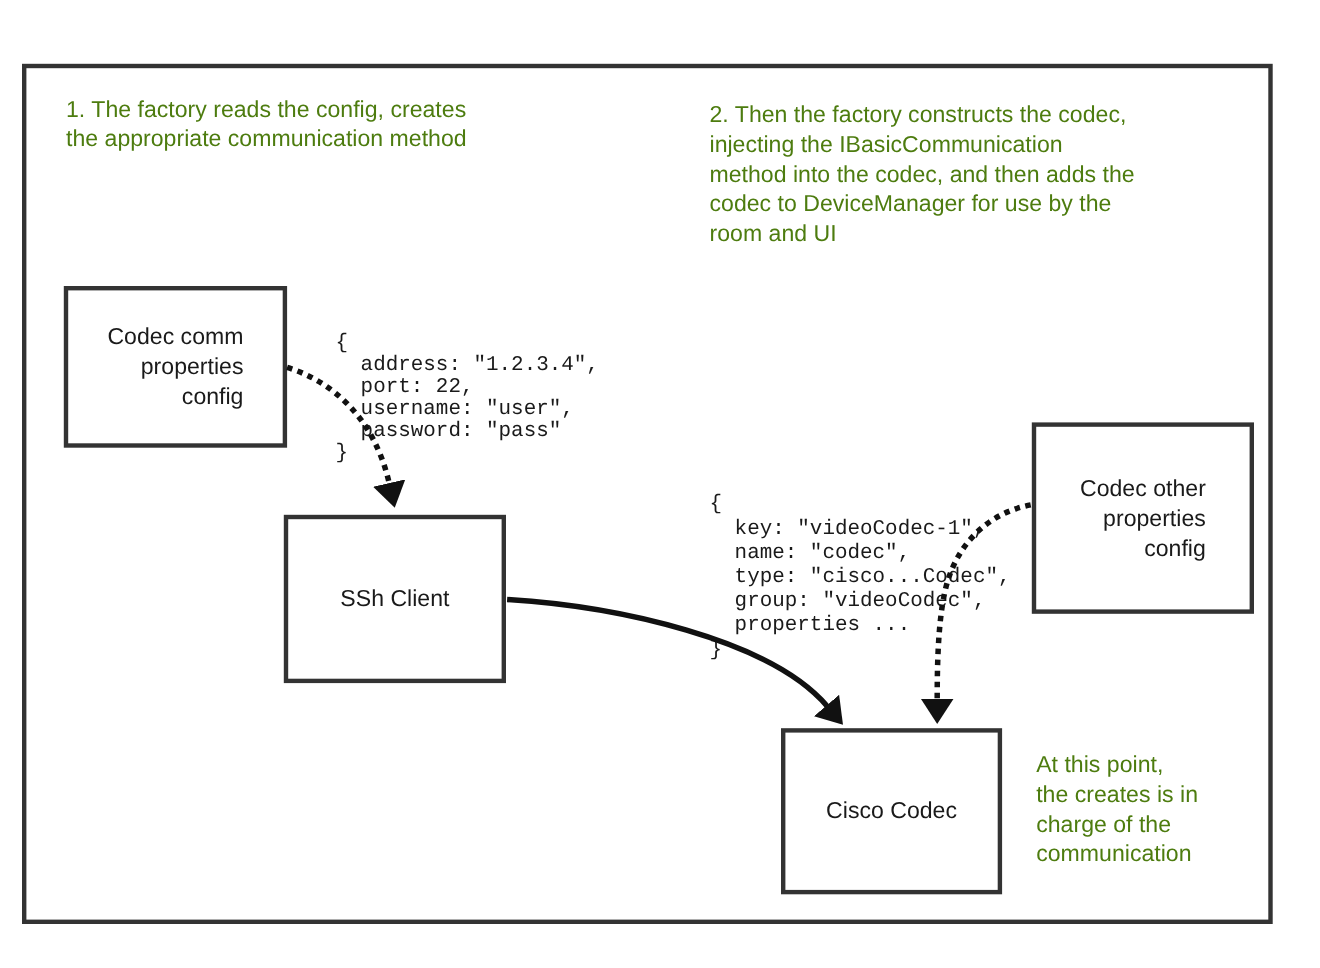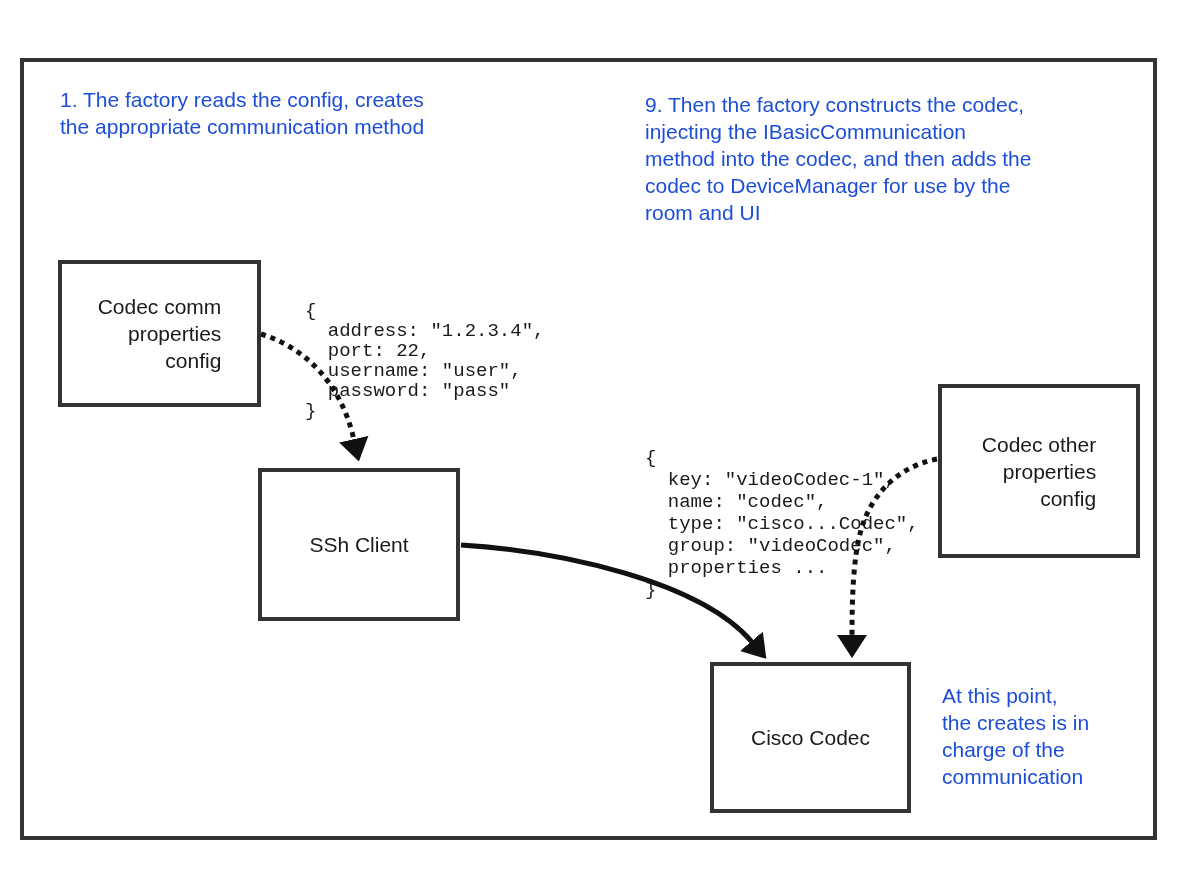--- a/index.html
+++ b/index.html
@@ -16,21 +16,21 @@
     position: absolute; left: 20px; top: 58px;
     width: 1137px; height: 782px;
     border: 4px solid #333333;
     background: transparent;
   }
 
   .annotation {
     position: absolute;
     font-size: 21px; line-height: 27px;
     white-space: pre-line;
-    color: #1d4ed8;
+    color: #4d7c0f;
   }
   .annotation.step1 { left: 60px;  top: 86px;  width: 510px; }
   .annotation.step2 { left: 645px; top: 91px;  width: 510px; }
   .annotation.note  { left: 942px; top: 682px; width: 210px; }
 
   .node {
     position: absolute;
     border: 4px solid #333333;
     background: #ffffff;
     display: flex; align-items: center; justify-content: center;
@@ -63,21 +63,21 @@
 </head>
 <body>
 
 <div class="canvas">
 
   <div class="frame"></div>
 
   <div class="annotation step1">1. The factory reads the config, creates
 the appropriate communication method</div>
 
-  <div class="annotation step2">9. Then the factory constructs the codec,
+  <div class="annotation step2">2. Then the factory constructs the codec,
 injecting the IBasicCommunication
 method into the codec, and then adds the
 codec to DeviceManager for use by the
 room and UI</div>
 
   <div class="annotation note">At this point,
 the creates is in
 charge of the
 communication</div>
 

